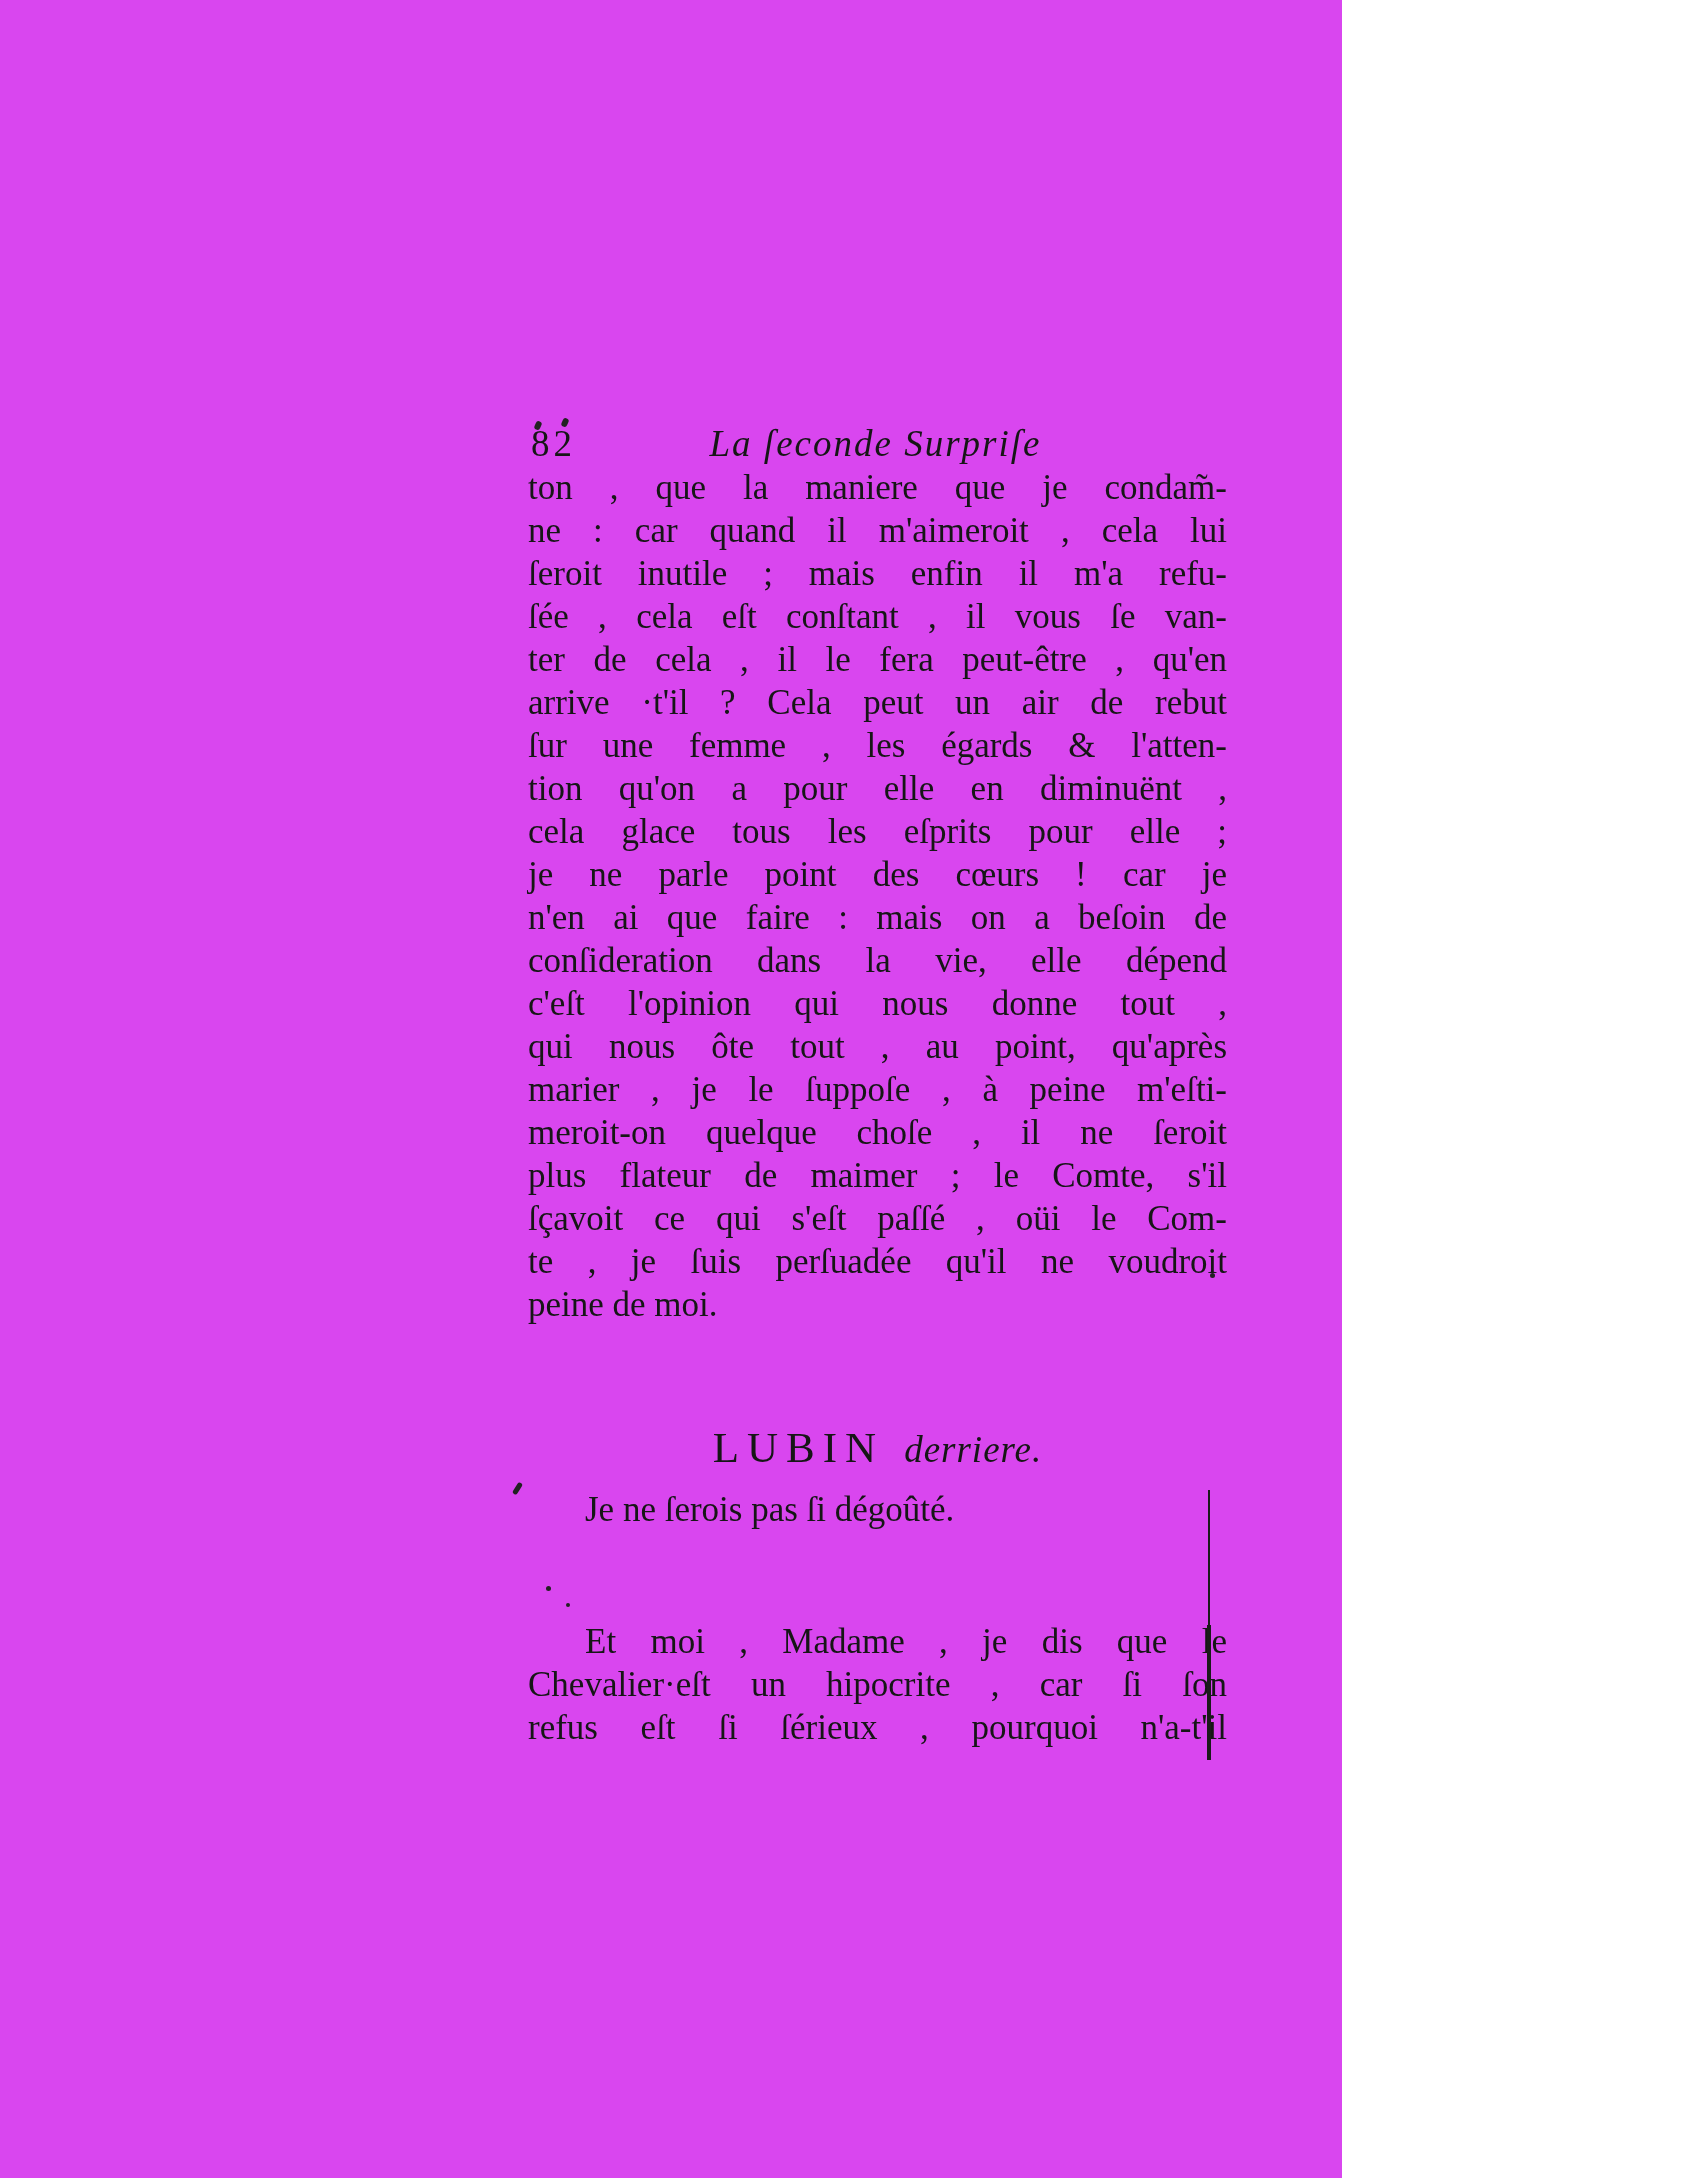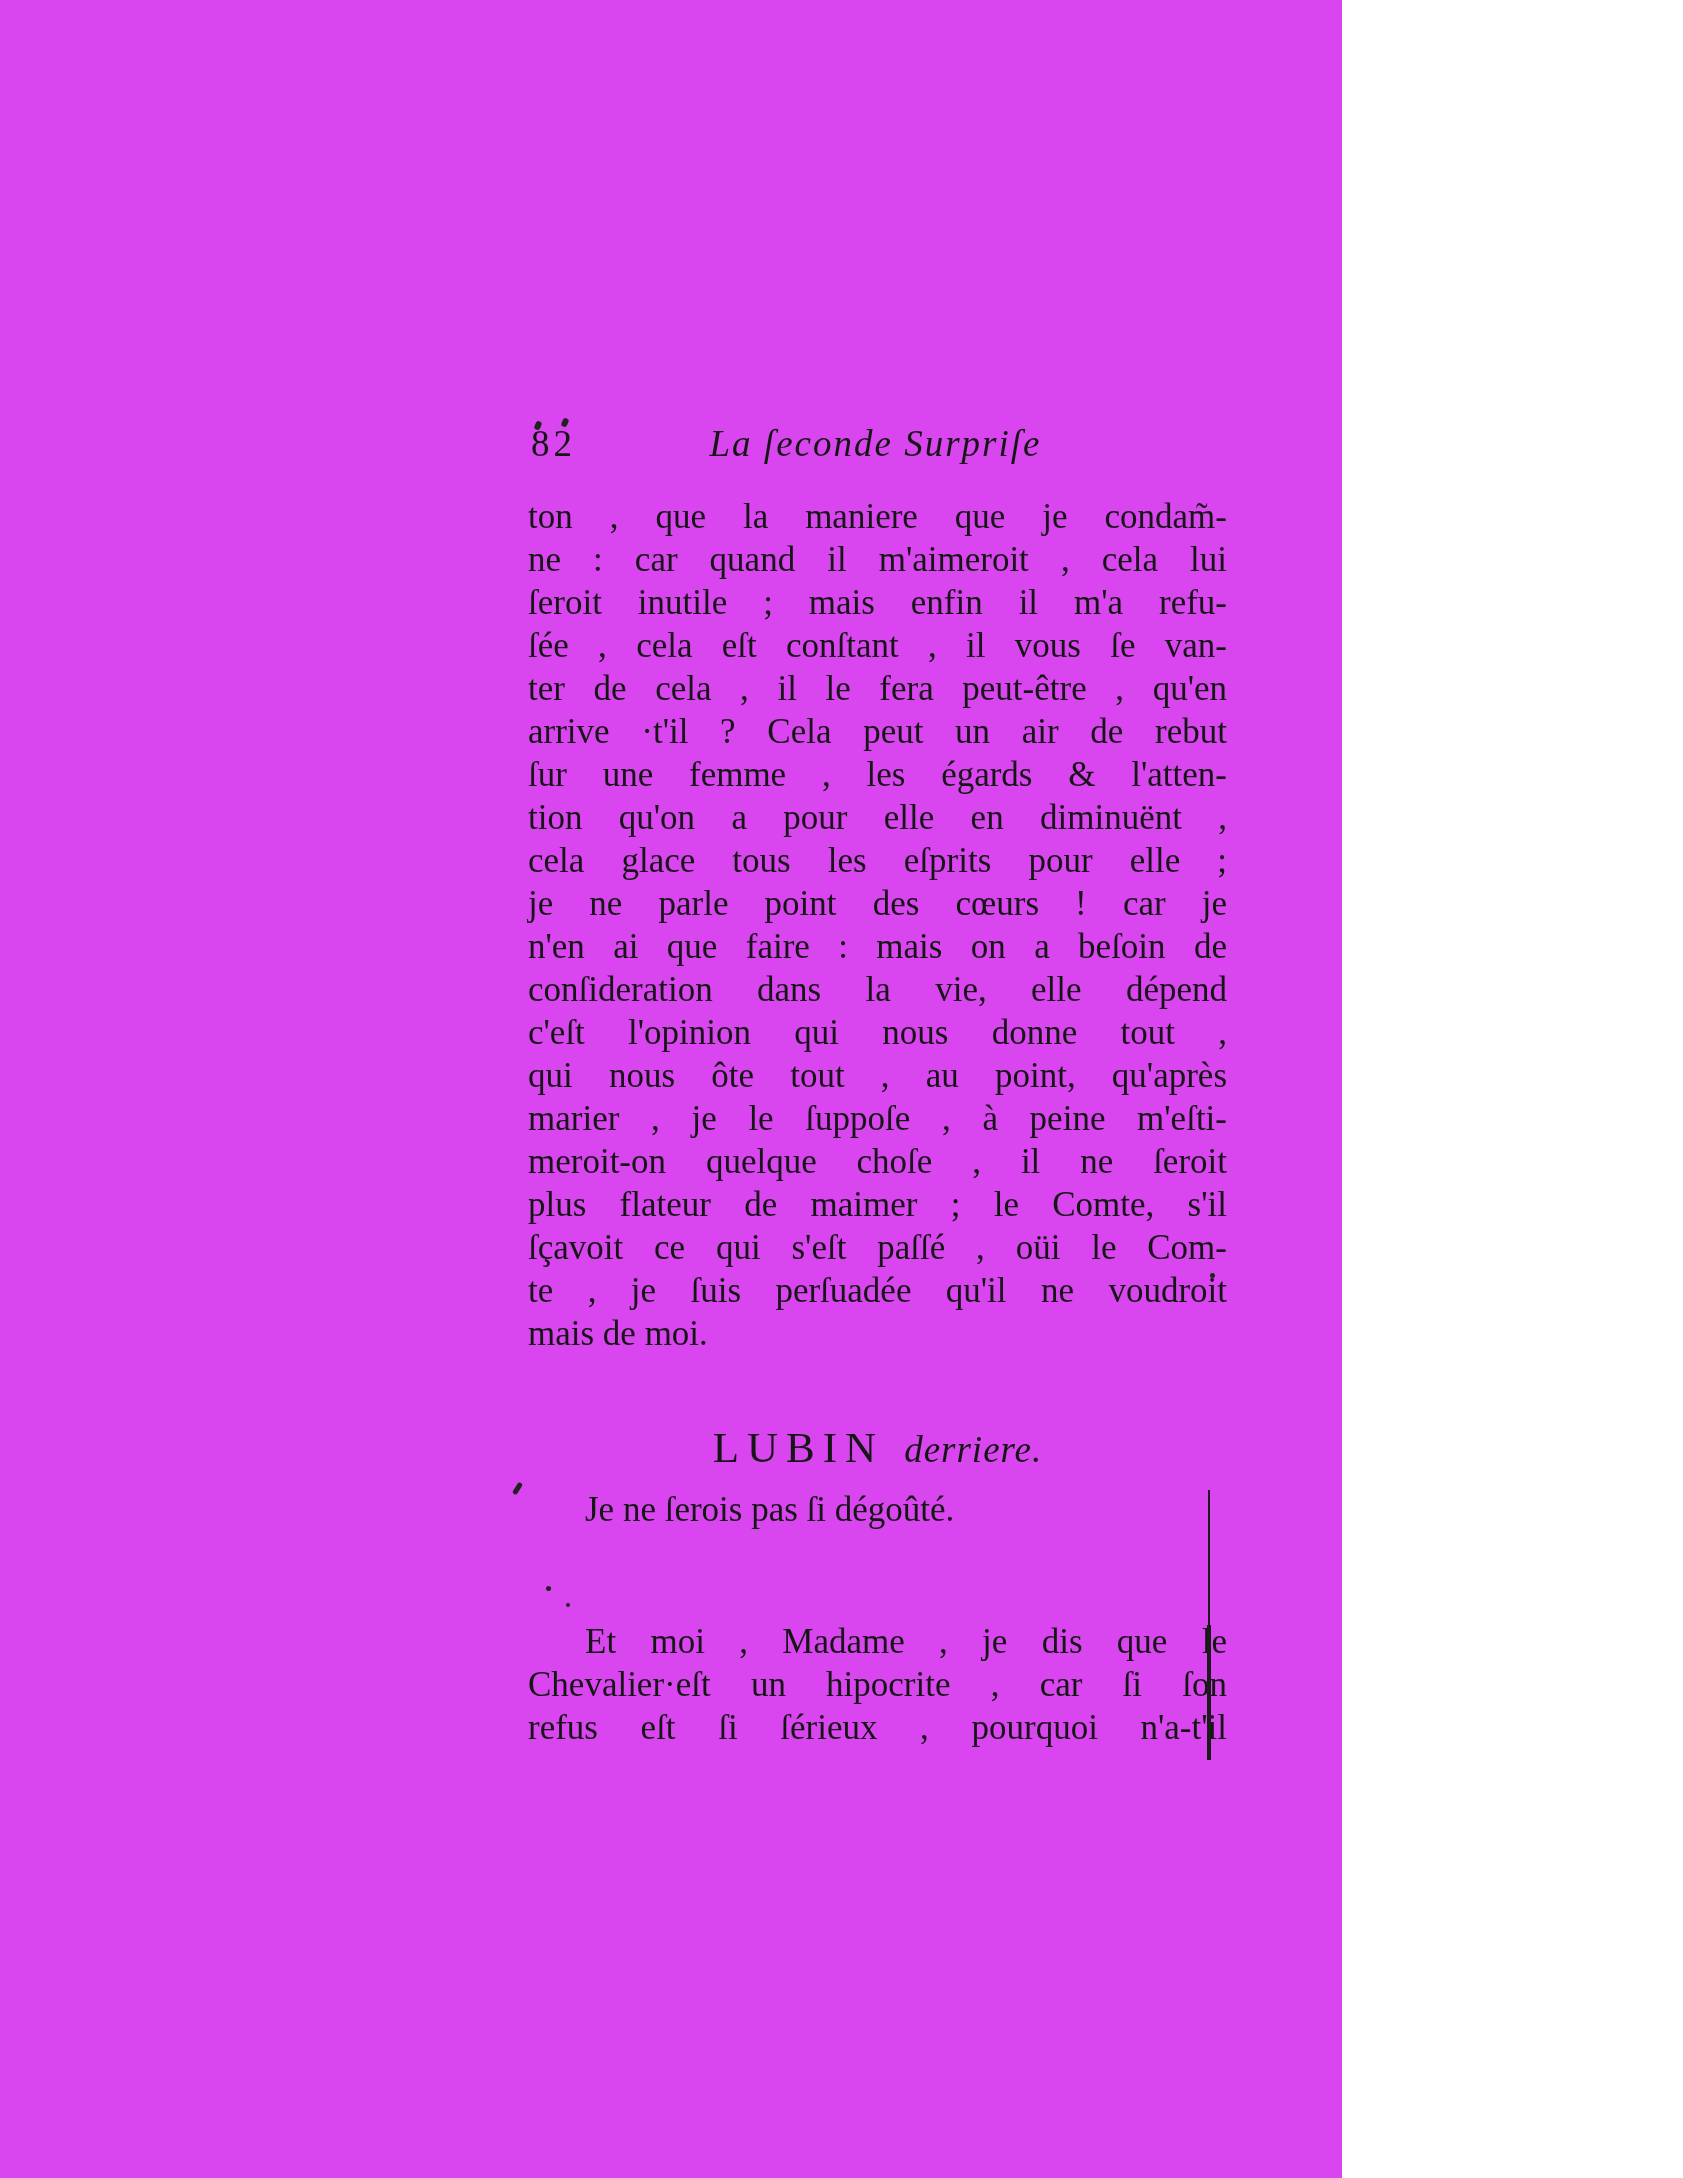--- a/index.html
+++ b/index.html
@@ -7,21 +7,21 @@
     position:relative;
     width:1342px;height:2178px;
     background:#d946ef;
     overflow:hidden;
     font-family:"Liberation Serif","DejaVu Serif",serif;
     color:#161616;
   }
   .header{position:absolute;left:525px;top:422px;width:701px;height:46px;}
   .page-number{position:absolute;left:6px;top:0;font-size:37px;letter-spacing:4px;}
   .running-title{display:block;text-align:center;font-style:italic;font-size:37px;letter-spacing:2px;}
-  .speech{position:absolute;left:528px;top:466px;width:699px;margin-top:29px;}
+  .speech{position:absolute;left:528px;top:466px;width:699px;}
   .ln{
     height:43px;line-height:43px;font-size:35px;
     text-align:justify;text-align-last:justify;
     overflow:visible;white-space:normal;
   }
   .ln.plain{text-align:left;text-align-last:left;}
   .speaker-heading{
     position:absolute;left:528px;width:699px;
     display:flex;justify-content:center;align-items:baseline;
   }
@@ -69,21 +69,21 @@
     <div class="ln">je ne parle point des cœurs ! car je</div>
     <div class="ln">n'en ai que faire : mais on a beſoin de</div>
     <div class="ln">conſideration dans la vie, elle dépend</div>
     <div class="ln">c'eſt l'opinion qui nous donne tout ,</div>
     <div class="ln">qui nous ôte tout , au point, qu'après</div>
     <div class="ln">marier , je le ſuppoſe , à peine m'eſti-</div>
     <div class="ln">meroit-on quelque choſe , il ne ſeroit</div>
     <div class="ln">plus flateur de maimer ; le Comte, s'il</div>
     <div class="ln">ſçavoit ce qui s'eſt paſſé , oüi le Com-</div>
     <div class="ln">te , je ſuis perſuadée qu'il ne voudroit</div>
-    <div class="ln plain">mais de moi.</div>
+    <div class="ln plain">peine de moi.</div>
   </div>
 
   <div class="speaker-heading lubin-heading">
     <span class="speaker">LUBIN</span>
     <span class="direction">derriere.</span>
   </div>
 
   <div class="lubin-line">Je ne ſerois pas ſi dégoûté.</div>
 
 

